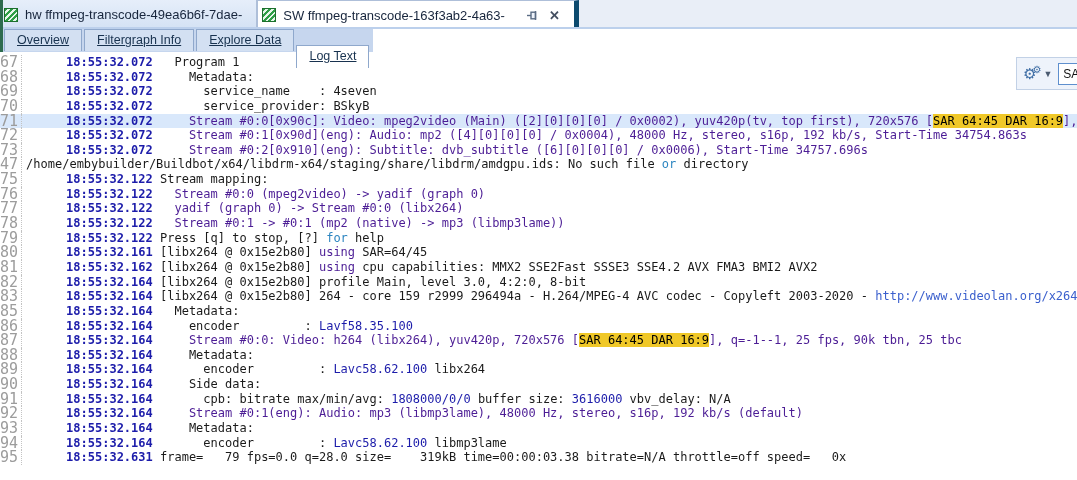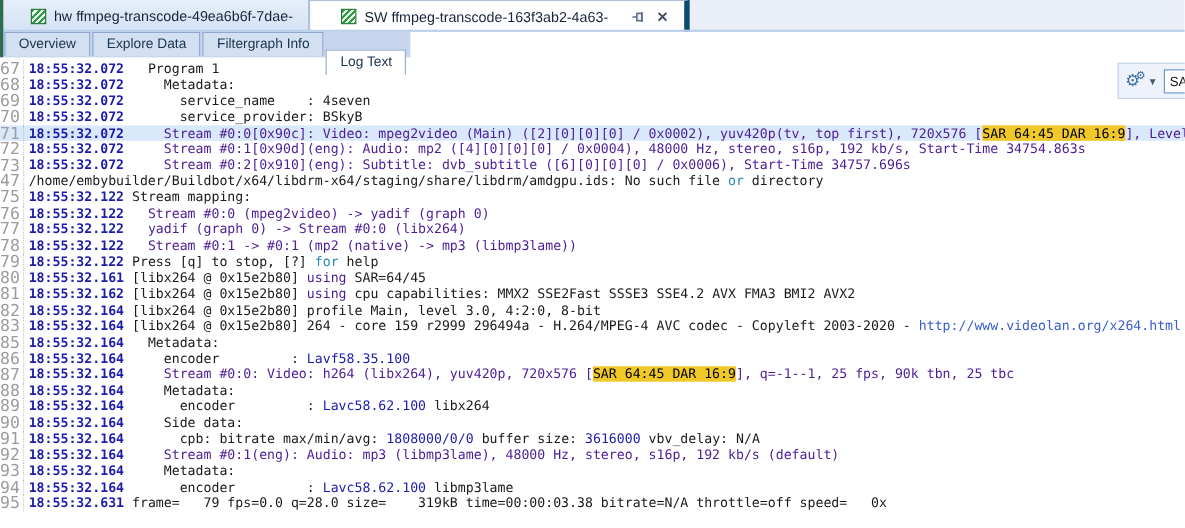--- a/index.html
+++ b/index.html
@@ -3,48 +3,48 @@
 <meta charset="utf-8">
 <style>
   * { margin:0; padding:0; box-sizing:border-box; }
   html,body { width:1077px; height:480px; overflow:hidden; background:#fff;
     font-family:"Liberation Sans", sans-serif; }
   .screen { position:relative; width:1077px; height:480px; overflow:hidden; }
 
   
   .wstrip { position:relative; height:29px; background:#e9eef7; display:flex; align-items:stretch; }
   .wstrip::before { content:""; position:absolute; left:0; top:0; width:3px; height:52px; background:#2e6b4f; z-index:5; }
-  .wtab { display:flex; align-items:center; gap:7px; padding:0 14px 0 28px; font-size:13px;
+  .wtab { display:flex; align-items:center; gap:7px; padding:0 14px 0 4px; font-size:13px;
     color:#17253c; border-right:1px solid #aebfd9; background:linear-gradient(#e6eefa,#d4e2f4);
     white-space:nowrap; }
   .wtab.active { background:#fff; border-left:1px solid #aebfd9; border-top:1px solid #aebfd9; border-right:5px solid #0c4a6e; }
   .doc-icon { width:14px; height:14px; border:1px solid #1d6f2d; background:
     repeating-linear-gradient(135deg,#2e9e46 0 2px,#e8f6ec 2px 4px); flex:0 0 auto; }
   .wtab-tools { display:flex; align-items:center; gap:10px; margin-left:14px; color:#5a6c84; }
   .pin-icon svg { display:block; }
   .close-icon { font-size:13px; font-weight:bold; color:#444f60; line-height:1; }
   .wstrip-band { position:absolute; left:0; bottom:0; width:100%; height:2px; background:#bcd0ec; }
 
   
   .subtab-row { height:23px; background:#fff; display:flex; }
   .tabgroup { display:inline-flex; align-items:flex-end; background:#c6d6ee; padding:2px 2px 0 4px;
     border-bottom:1px solid #c6d6ee; }
   .stab { font-size:12.5px; color:#18324f; padding:3px 12px 4px 12px; background:#d3e0f2;
-    border:1px solid #8fa8cc; border-bottom:none; margin-right:2px; white-space:nowrap; }
+    border:1px solid #8fa8cc; border-bottom:none; margin-right:2px; white-space:nowrap;text-decoration:underline; }
   .stab.active { background:#fff; border-color:#8fa8cc; position:relative; top:17px; padding-bottom:5px; }
 
   
   .log { position:relative; padding-top:3px; font-family:"DejaVu Sans Mono", monospace;
     font-size:12px; line-height:14.65px; }
   .log-row { display:flex; white-space:pre; height:14.65px; }
   .log-row.sel { background:#d9e8fb; }
   .gutter { flex:0 0 22px; text-align:right; padding-right:3px; color:#9c9c9c;
     border-right:1px dotted #c3c3c3; font-size:15px; background:transparent; }
   .content { padding-left:4px; white-space:pre; }
-  .time { color:#1c1caa; font-weight:bold; }
+  .time { color:#1c1caa; font-weight:bold;margin-left:40px; }
   .s-t { color:#1a1a1a; }
   .s-g { color:#4c1d95; }
   .s-k { color:#2e86c1; }
   .s-n { color:#1c1caa; }
   .s-a { color:#3a5fcd; cursor:pointer; }
   .s-h { background:#f0c828; }
 
   
   .float-tools { position:absolute; top:57px; left:1016px; width:130px; height:33px;
     background:#eef3fb; border:1px solid #c2d1e6; display:flex; align-items:center; gap:6px;
@@ -81,22 +81,22 @@
         </span>
         <span class="close-icon">✕</span>
       </span>
     </div>
     <div class="wstrip-band"></div>
   </div>
 
   <div class="subtab-row">
     <div class="tabgroup">
       <div class="stab">Overview</div>
+      <div class="stab">Filtergraph Info</div>
       <div class="stab">Explore Data</div>
-      <div class="stab">Filtergraph Info</div>
       <div class="stab active">Log Text</div>
     </div>
   </div>
 
   <div class="float-tools">
     <span class="gear-btn">
       <span class="gear-glyph">⚙</span>
       <span class="gear-glyph-small">⚙</span>
       <span class="caret">▼</span>
     </span>

